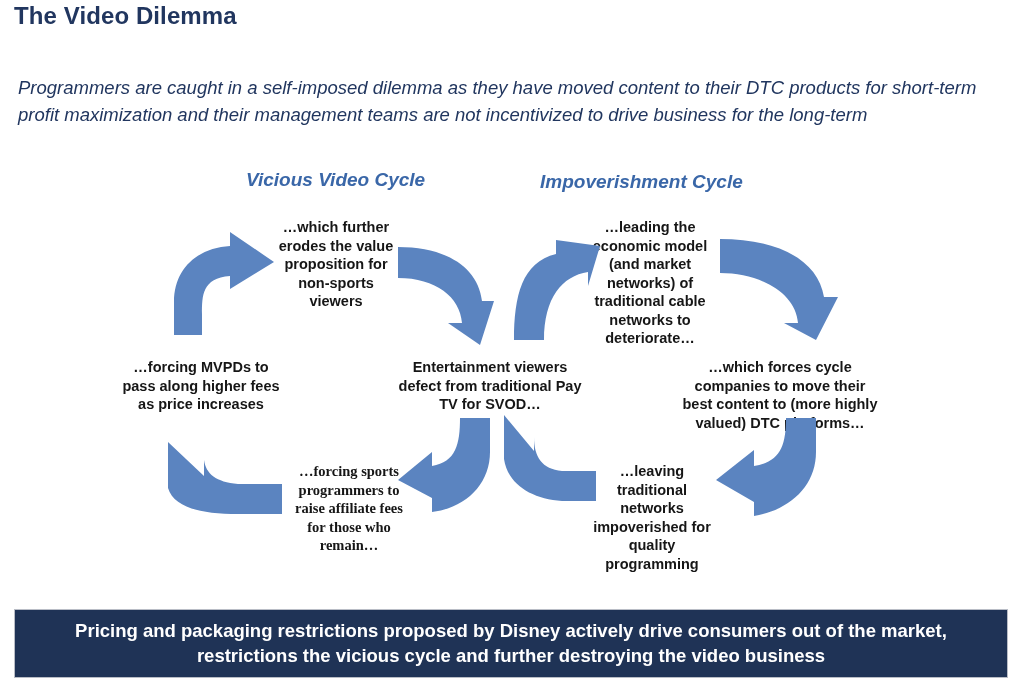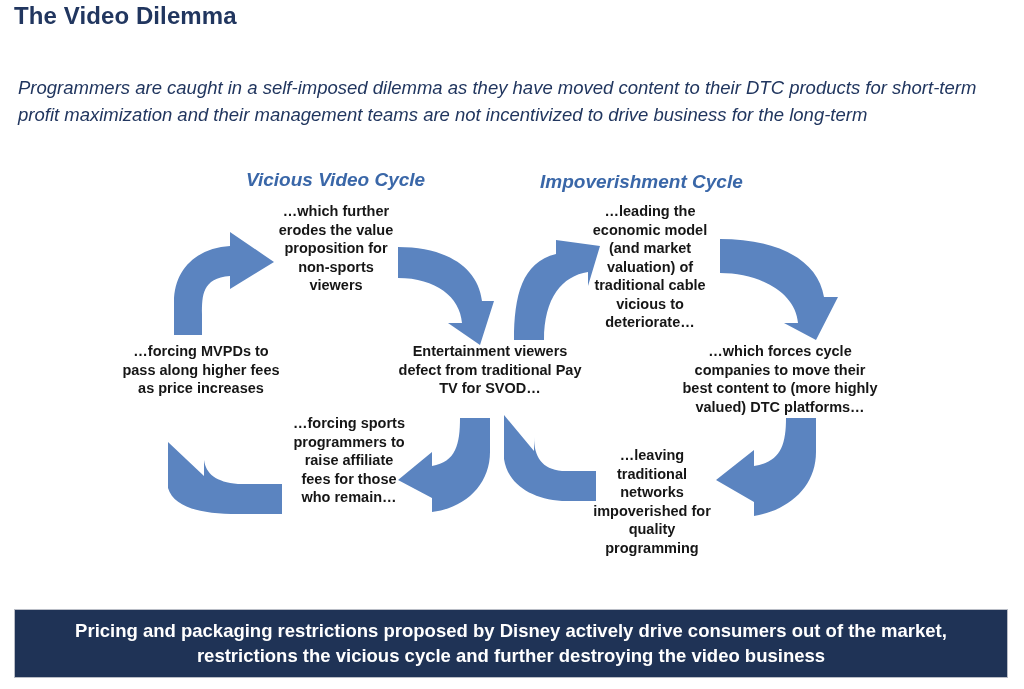--- a/index.html
+++ b/index.html
@@ -61,29 +61,30 @@
   .cycle-heading.left  { left: 246px; top: 19px; }
   .cycle-heading.right { left: 540px; top: 13px; margin-top: 8px; }
 
   .node {
     position: absolute;
     font-size: 14.5px;
     font-weight: bold;
     color: #161616;
     line-height: 1.28;
     text-align: center;
+    margin-top: 16px;
   }
 
   
   .node.n-top-left      { left: 272px; top: 52px;  width: 128px; }
   .node.n-top-right     { left: 580px; top: 52px;  width: 140px; }
   .node.n-mid-left      { left: 118px; top: 192px; width: 166px; }
   .node.n-mid-center    { left: 396px; top: 192px; width: 188px; }
   .node.n-mid-right     { left: 682px; top: 192px; width: 196px; }
-  .node.n-bot-left      { left: 290px; top: 264px; width: 118px; }
+  .node.n-bot-left      { left: 290px; top: 296px; width: 118px; font-family: Liberation Serif, serif; }
   .node.n-bot-right     { left: 588px; top: 296px; width: 128px; }
 
   .arrow {
     position: absolute;
   }
   .arrow svg { display: block; }
 
   
   .arrow.a-ul  { left: 158px; top: 82px;  }
   .arrow.a-tl  { left: 398px; top: 95px;  }
@@ -124,21 +125,21 @@
 <div class="slide-subtitle">Programmers are caught in a self-imposed dilemma as they have moved content to their DTC products for short-term profit maximization and their management teams are not incentivized to drive business for the long-term</div>
 
 <div class="diagram">
 
   <div class="cycle-heading left">Vicious Video Cycle</div>
 
   <div class="cycle-heading right">Impoverishment Cycle</div>
 
   <div class="node n-top-left">…which further erodes the value proposition for non-sports viewers</div>
 
-  <div class="node n-top-right">…leading the economic model (and market valuation) of traditional cable vicious to deteriorate…</div>
+  <div class="node n-top-right">…leading the economic model (and market networks) of traditional cable networks to deteriorate…</div>
 
   <div class="node n-mid-left">…forcing MVPDs to pass along higher fees as price increases</div>
 
   <div class="node n-mid-center">Entertainment viewers defect from traditional Pay TV for SVOD…</div>
 
   <div class="node n-mid-right">…which forces cycle companies to move their best content to (more highly valued) DTC platforms…</div>
 
   <div class="node n-bot-left">…forcing sports programmers to raise affiliate fees for those who remain…</div>
 
   <div class="node n-bot-right">…leaving traditional networks impoverished for quality programming</div>

